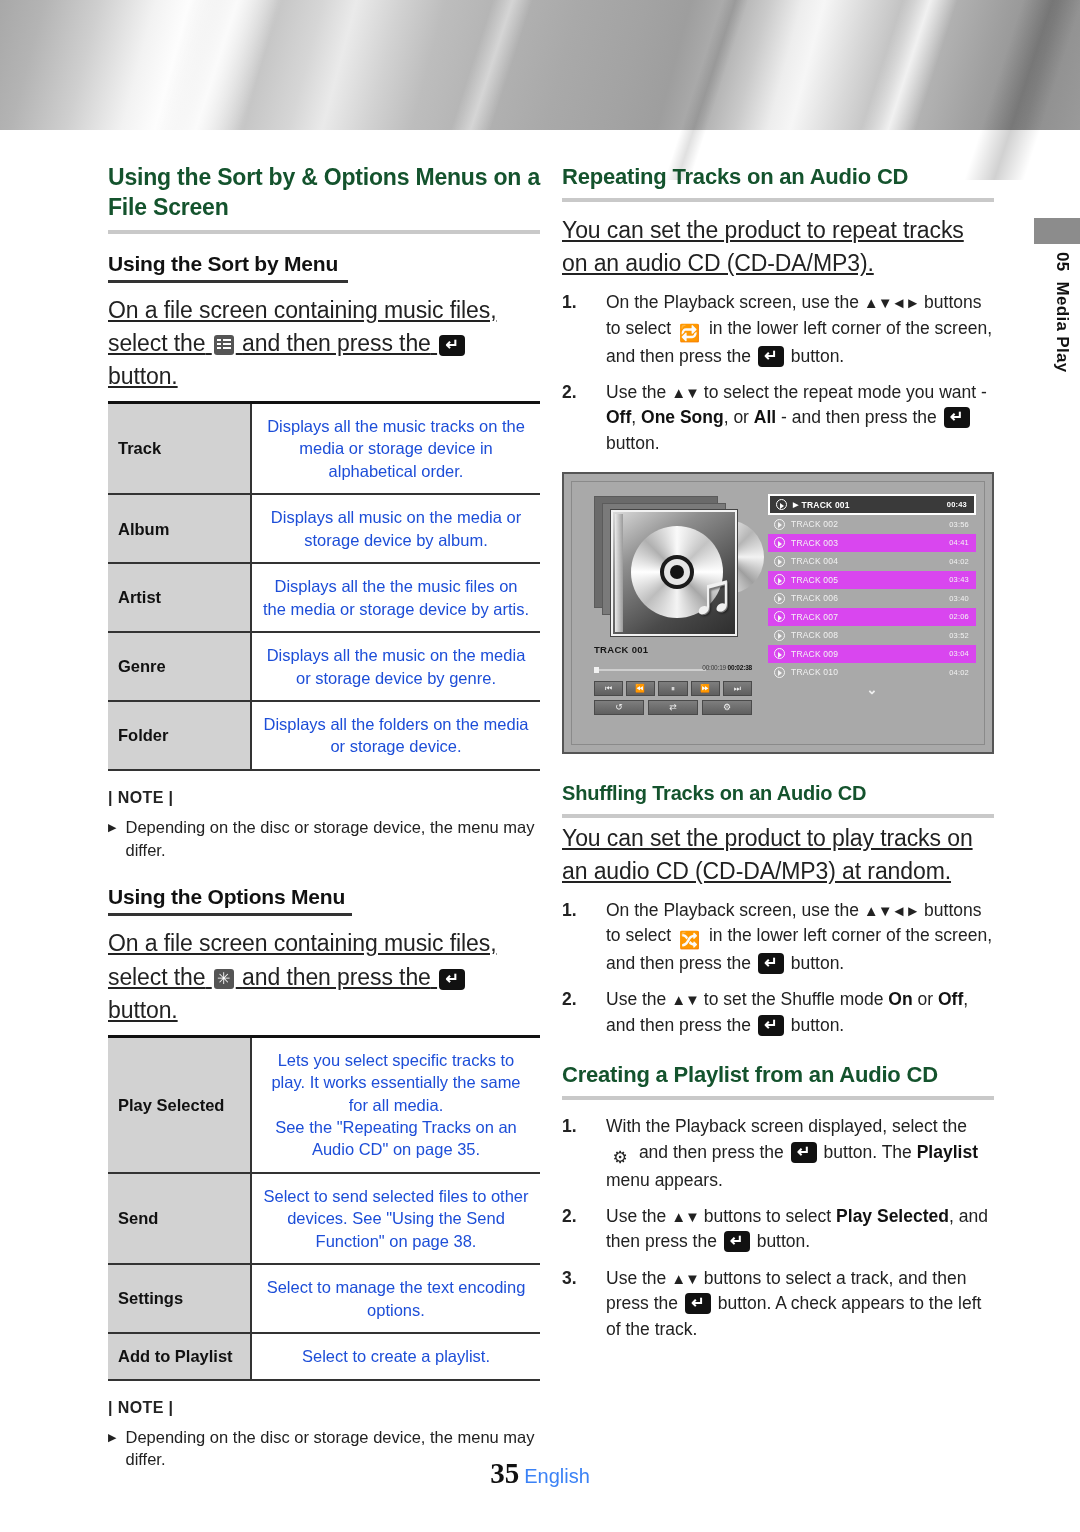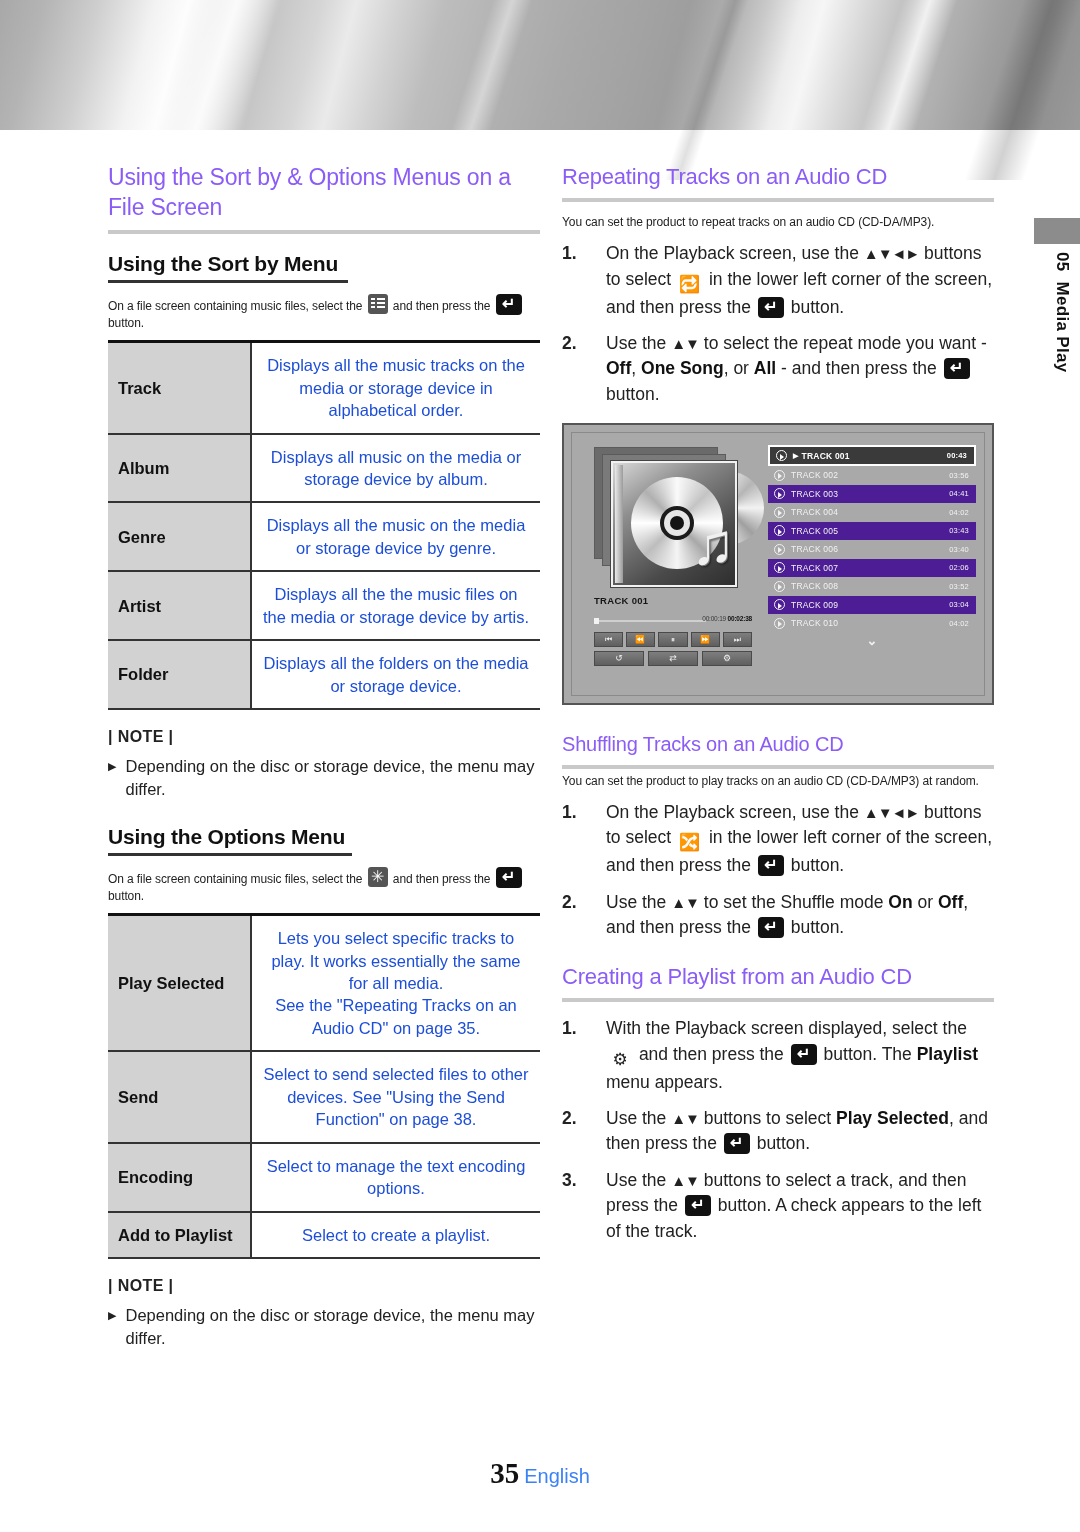--- a/index.html
+++ b/index.html
@@ -43,32 +43,32 @@
   }
   .side-label .num { font-weight: bold; }
 
   
   .col { position: absolute; top: 162px; width: 432px; }
   .col-left  { left: 108px; }
   .col-right { left: 562px; }
 
   
   h1.sec {
-    font-size: 23px; font-weight: normal; line-height: 1.32;
-    letter-spacing: -.2px; color: #8b5cf6;
+    font-size: 23px; font-weight: bold; line-height: 1.32;
+    letter-spacing: -.2px; color: #14532d;
   }
   .rule-thick { height: 4px; background: #c9c9c9; margin-top: 7px; }
   h2.sub {
     font-size: 21px; font-weight: bold; color: #111; letter-spacing: -.2px;
     display: inline-block;
   }
   .rule-sub { height: 3px; background: #333; margin-top: 4px; }
 
   p.body {
-    font-size: 12px; line-height: 1.44; color: #222; letter-spacing: -.1px;
+    font-size: 23px; line-height: 1.44; color: #222; letter-spacing: -.1px; text-decoration: underline;
   }
 
   
   .ic {
     display: inline-block; vertical-align: -4px;
     width: 20px; height: 20px; border-radius: 3px;
     position: relative; margin: 0 2px;
   }
   .ic-list { background: #555; }
   .ic-list::before {
@@ -220,21 +220,21 @@
   .btnrow2 .pbtn { height: 15px; font-size: 9px; }
 
   .tracklist {
     position: absolute; right: 16px; top: 20px; width: 208px;
   }
   .trow {
     display: flex; align-items: center; height: 18.5px;
     font-size: 8.5px; letter-spacing: .2px;
     padding: 0 7px 0 6px;
   }
-  .trow.dark  { background: #4c1d95; color: #f4f4f4; }
+  .trow.dark  { background: #d946ef; color: #f4f4f4; }
   .trow.light { background: transparent; color: #f2f2f2; }
   .trow.sel {
     background: #3a3a3a; color: #ffffff; font-weight: bold;
     border: 2px solid #ffffff; height: 21px;
   }
   .trow .pi {
     flex: 0 0 auto; width: 11px; height: 11px; border-radius: 50%;
     border: 1.2px solid currentColor; position: relative; margin-right: 6px;
   }
   .trow .pi::after {
@@ -297,26 +297,26 @@
       <tbody>
           <tr>
         <td class="key">Track</td>
         <td class="val">Displays all the music tracks on the media or storage device in alphabetical order.</td>
       </tr>
       <tr>
         <td class="key">Album</td>
         <td class="val">Displays all music on the media or storage device by album.</td>
       </tr>
       <tr>
+        <td class="key">Artist</td>
+        <td class="val">Displays all the the music files on the media or storage device by artis.</td>
+      </tr>
+      <tr>
         <td class="key">Genre</td>
         <td class="val">Displays all the music on the media or storage device by genre.</td>
-      </tr>
-      <tr>
-        <td class="key">Artist</td>
-        <td class="val">Displays all the the music files on the media or storage device by artis.</td>
       </tr>
       <tr>
         <td class="key">Folder</td>
         <td class="val">Displays all the folders on the media or storage device.</td>
       </tr>
     </tbody>
       </table>
 
     <div class="note-title">| NOTE |</div>
     <div class="note-item">
@@ -342,21 +342,21 @@
           <tr>
         <td class="key">Play Selected</td>
         <td class="val" style="white-space:pre-line">Lets you select specific tracks to play. It works essentially the same for all media.
 See the "Repeating Tracks on an Audio CD" on page 35.</td>
       </tr>
       <tr>
         <td class="key">Send</td>
         <td class="val">Select to send selected files to other devices. See "Using the Send Function" on page 38.</td>
       </tr>
       <tr>
-        <td class="key">Encoding</td>
+        <td class="key">Settings</td>
         <td class="val">Select to manage the text encoding options.</td>
       </tr>
       <tr>
         <td class="key">Add to Playlist</td>
         <td class="val">Select to create a playlist.</td>
       </tr>
     </tbody>
       </table>
 
     <div class="note-title">| NOTE |</div>

